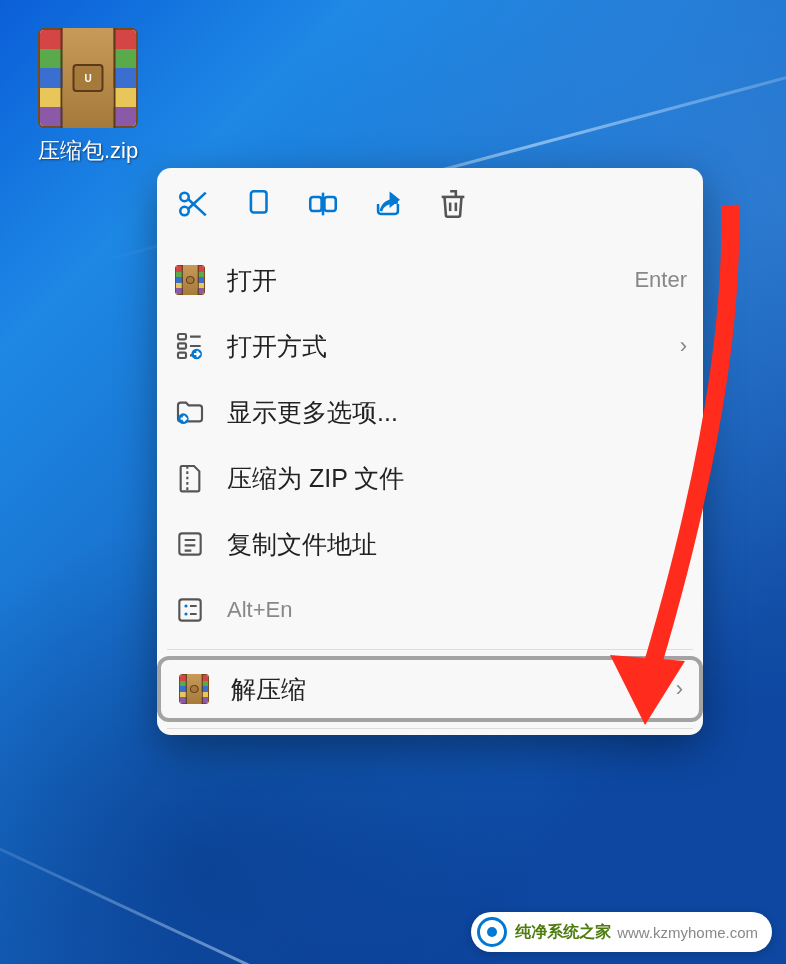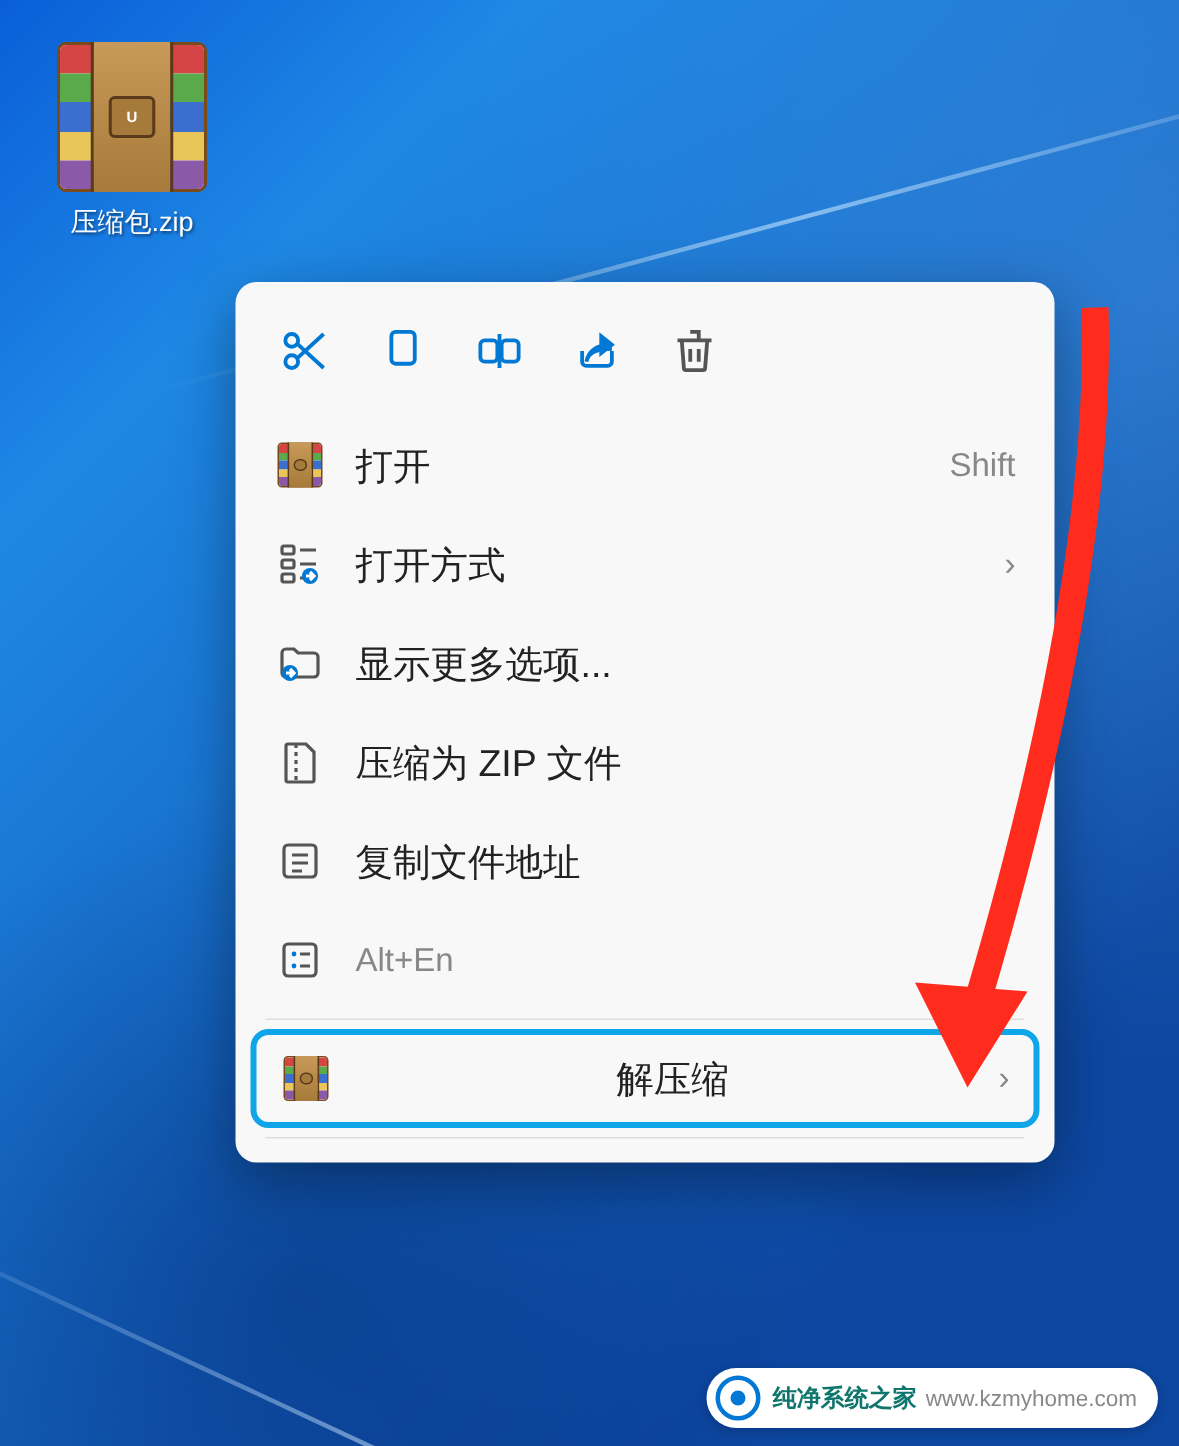--- a/index.html
+++ b/index.html
@@ -52,34 +52,33 @@
       width: 120px;
       text-align: center;
       color: white;
     }
     .file-icon-large {
       width: 100px;
       height: 100px;
       margin: 0 auto 8px;
     }
     .file-label {
-      font-size: 18px;
+      font-size: 22px;
       text-shadow: 1px 1px 2px rgba(0,0,0,0.5);
     }
 
     
     .context-menu {
       position: absolute;
-      top: 188px;
+      top: 168px;
       left: 157px;
       width: 546px;
       background: #f8f8f8;
       border-radius: 14px;
       box-shadow: 0 12px 40px rgba(0,0,0,0.35);
-      padding: 10px;
     }
     .toolbar-row {
       display: flex;
       gap: 10px;
       padding: 8px 8px 16px 8px;
     }
     .toolbar-btn {
       width: 55px;
       height: 55px;
       display: flex;
@@ -115,23 +114,22 @@
     .mi-shortcut { color: #888; font-size: 22px; }
     .mi-chevron { color: #888; font-size: 22px; margin-left: 10px; }
 
     .divider {
       height: 1px;
       background: #ddd;
       margin: 6px 10px;
     }
 
     .highlighted {
-      border: 4px solid #0ea5e9;
+      border: 4px solid #a3a3a3;
       border-radius: 12px;
-      text-align: center;
     }
 
     
     .arrow-annotation {
       position: absolute;
       top: 195px;
       left: 580px;
       pointer-events: none;
     }
 
@@ -156,21 +154,21 @@
       position: relative;
       margin-right: 8px;
     }
     .wm-logo::after {
       content:"";
       position:absolute;
       width:10px;height:10px;border-radius:50%;
       background:#0078d4;
       top:50%;left:50%;transform:translate(-50%,-50%);
     }
-    .wm-text1 { color: #0f766e; font-size: 16px; font-weight: bold; }
+    .wm-text1 { color: #4d7c0f; font-size: 16px; font-weight: bold; }
     .wm-text2 { color: #888; font-size: 15px; margin-left:6px;}
 
     
     .winrar-icon {
       display:flex; flex-direction:column;
       width:100%; height:100%;
       border:2px solid #7a4a1a;
       border-radius:6px;
       overflow:hidden;
       background:#fff;
@@ -275,21 +273,21 @@
             <div class="bar b"></div>
             <div class="bar y"></div>
             <div class="bar p"></div>
           </div>
         <div class="winrar-belt">
             <div class="winrar-buckle"></div>
           </div>
       </div>
     </div>
     <span class="mi-label">打开</span>
-    <span class="mi-shortcut">Shift</span>
+    <span class="mi-shortcut">Enter</span>
   </div>
 
   <div class="menu-item">
     <div class="mi-icon">
       <svg viewBox="0 0 24 24" fill="none" stroke="#555" stroke-width="1.6">
         <rect x="3" y="3" width="6" height="4" rx="1"></rect>
           <rect x="3" y="10" width="6" height="4" rx="1"></rect>
           <rect x="3" y="17" width="6" height="4" rx="1"></rect>
         <path d="M12 5 h8 M12 12 h8 M12 19 h8"></path>
         <circle cx="17" cy="18" r="4" fill="#0078d4" stroke="none"></circle>

